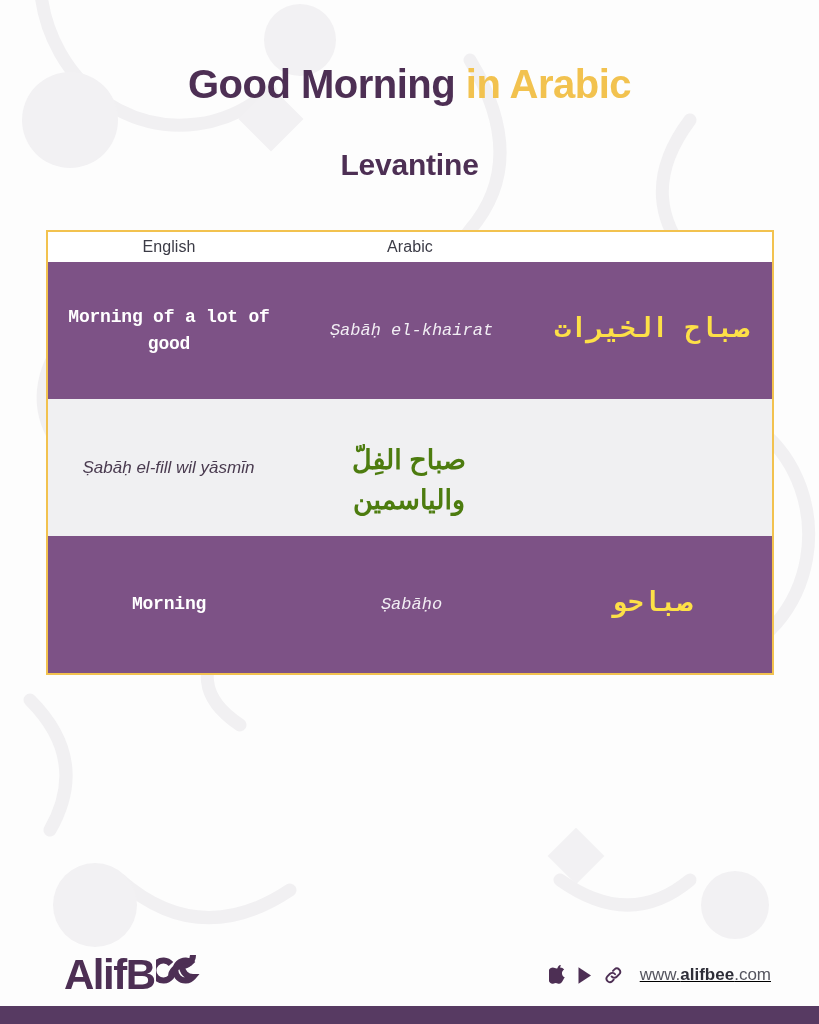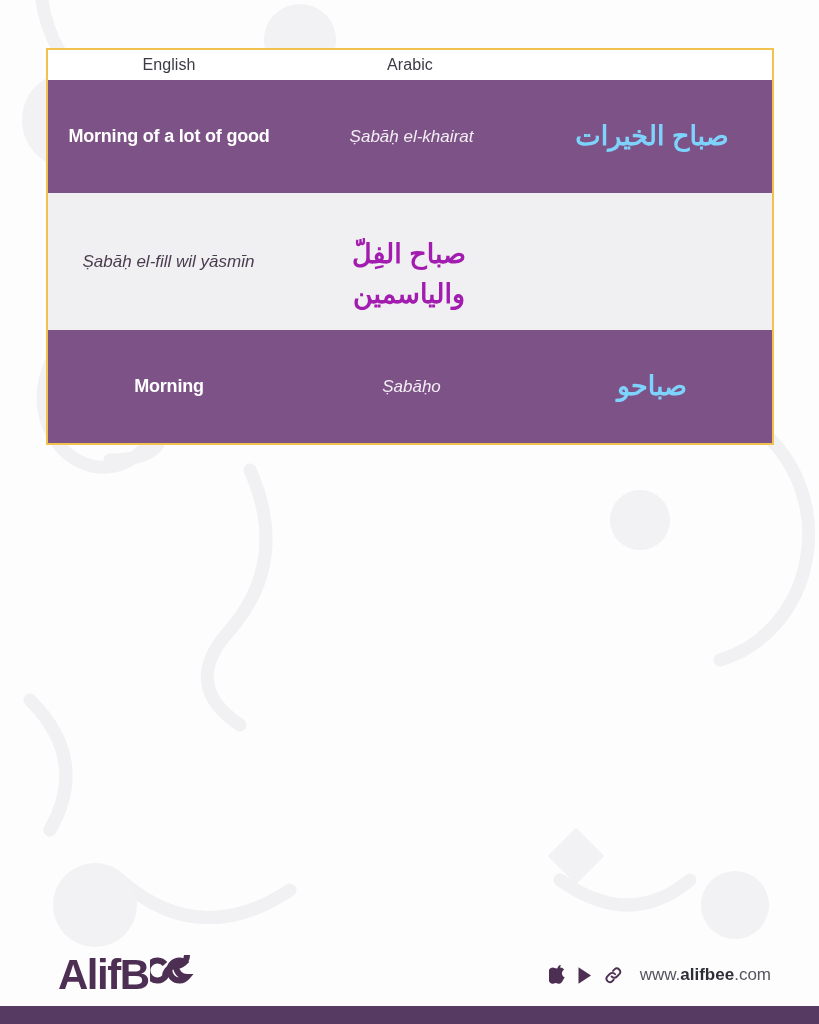--- a/index.html
+++ b/index.html
@@ -72,44 +72,45 @@
   }
   .trow.header-row .cell {
     font-size:16px;
     font-weight:normal;
     color:#3b3b46;
     letter-spacing:0.1px;
   }
 
   .trow.dark {
     background:#7d5286;
-    height:113px;
+    height:137px;
+    font-family:Liberation Mono, monospace;
   }
   .trow.light {
     background:#f0f0f2;
     height:137px;
   }
 
   .cell {
     display:flex;
     align-items:center;
     justify-content:center;
     text-align:center;
     padding:0 6px;
   }
   .col-en   { width:243px; }
   .col-pron { width:242px; }
   .col-ar   { width:239px; }
 
   .trow.dark  .c-en  { color:#ffffff; }
   .trow.dark  .c-pr  { color:#f2eef4; }
-  .trow.dark  .c-ar  { color:#7dd3fc; }
+  .trow.dark  .c-ar  { color:#fde047; }
   .trow.light .c-en  { color:#4d2f54; }
   .trow.light .c-pr  { color:#4a3b50; }
-  .trow.light .c-ar  { color:#a21caf;margin-top:25px; }
+  .trow.light .c-ar  { color:#4d7c0f;margin-top:25px; }
 
   .c-en {
     font-size:18px;
     font-weight:bold;
     line-height:1.45;
     letter-spacing:-0.2px;
   }
   .c-pr {
     font-size:17px;
     font-style:italic;
@@ -119,21 +120,21 @@
   .c-ar {
     font-size:27px;
     font-weight:bold;
     direction:rtl;
     line-height:1.5;
   }
 
   
   .footer {
     position:absolute;
-    left:6px; right:0;
+    left:12px; right:0;
     bottom:24px;
     z-index:2;
     display:flex;
     align-items:center;
     justify-content:space-between;
     padding:0 48px 0 52px;
     margin-top:11px;
   }
 
   .logo {
@@ -146,20 +147,21 @@
   }
   .logo-bee {
     display:inline-block;
     margin-left:1px;
   }
 
   .footer-right {
     display:flex;
     align-items:center;
     gap:11px;
+    text-decoration:underline;
   }
   .f-icon {
     display:flex;
     align-items:center;
     justify-content:center;
     color:#4d2f54;
   }
   .site-url {
     margin-left:6px;
     font-size:17px;
@@ -197,20 +199,27 @@
       <circle cx="70" cy="120" r="48"></circle>
       <circle cx="300" cy="40" r="36"></circle>
       <circle cx="640" cy="520" r="30"></circle>
       <circle cx="95" cy="905" r="42"></circle>
       <circle cx="735" cy="905" r="34"></circle>
       <rect x="248" y="96" width="46" height="46" transform="rotate(45 271 119)"></rect>
       <rect x="556" y="836" width="40" height="40" transform="rotate(45 576 856)"></rect>
     </g>
   </svg>
 
+  <div class="header-block">
+    <div class="main-title">
+      <span class="title-primary">Good Morning</span>
+      <span class="title-accent">in Arabic</span>
+    </div>
+    <div class="subtitle">Levantine</div>
+  </div>
 
   <div class="table-wrap">
 
     <div class="trow header-row">
       <div class="cell col-en">English</div>
       <div class="cell col-ar">Arabic</div>
     </div>
 
     <div class="trow dark">
       <div class="cell col-en c-en">Morning of a lot of good</div>

